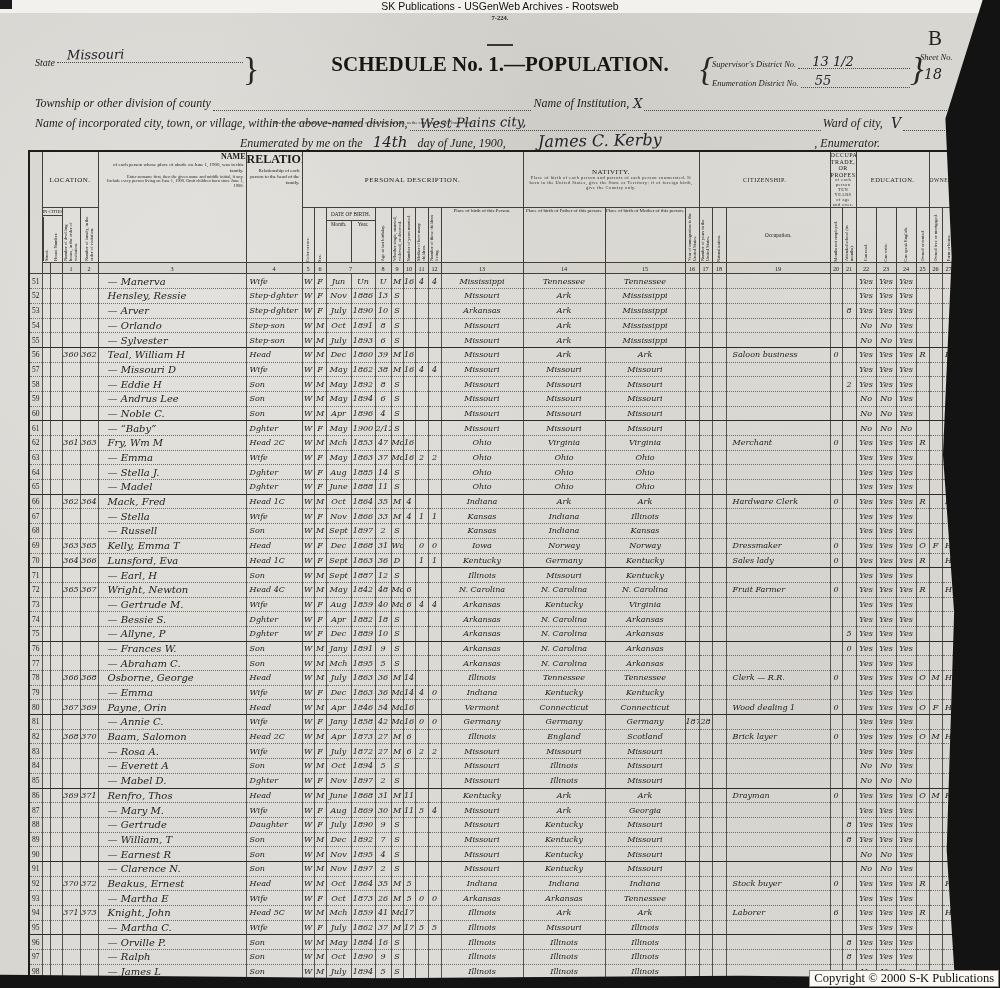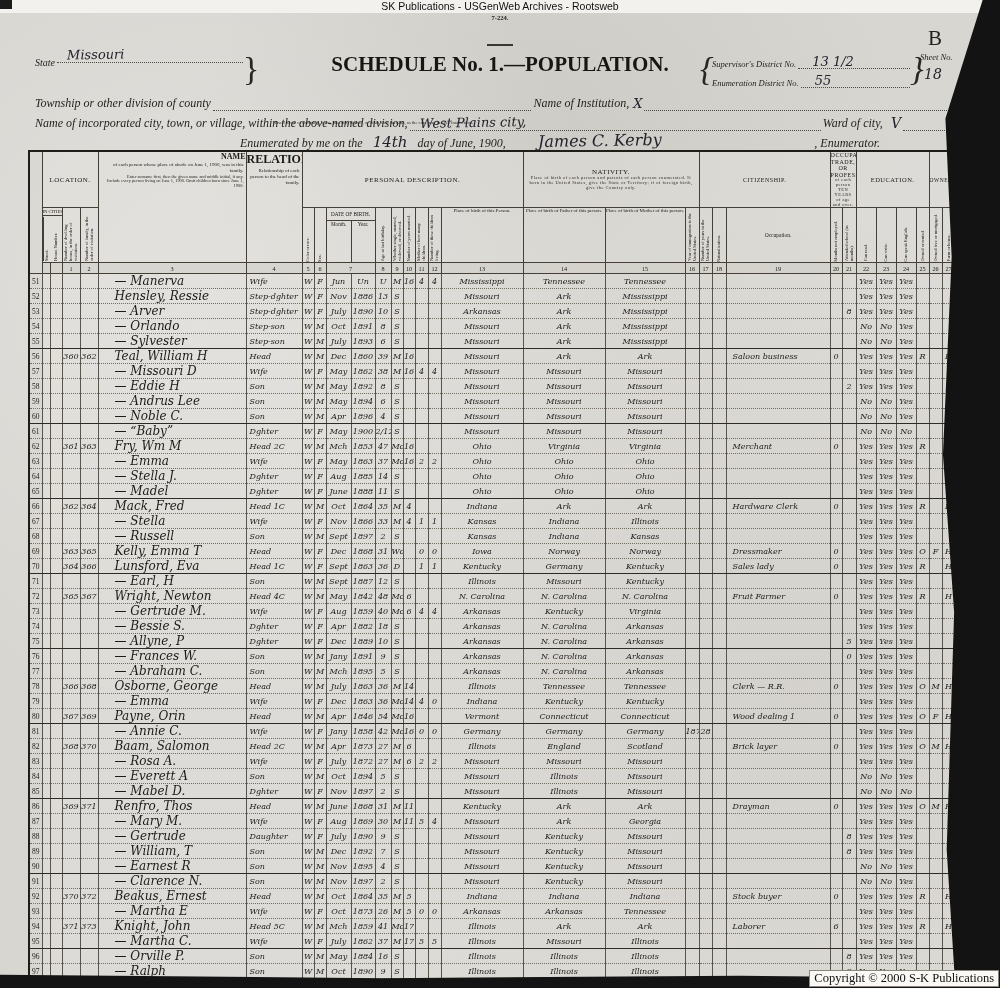--- a/index.html
+++ b/index.html
@@ -57,21 +57,21 @@
     max-height:48px;margin:1px auto;overflow:hidden;white-space:normal;text-align:left;}
   .ph{font-size:5px;white-space:normal;line-height:1.2;vertical-align:top;padding:3px 1px;text-align:center;}
   .dob{font-size:5.2px;height:10px;text-align:center;vertical-align:middle;}
   .dob2{font-size:5.2px;height:36px;vertical-align:top;text-align:center;padding-top:1px;}
   .r4 th{height:10px;font-size:6.2px;text-align:center;background:rgba(205,203,196,.5);}
   
   #census tbody td{height:13.7px;font-size:7.5px;text-align:center;border-top:1px dotted #6e6densa58;}
   #census tbody td{border-top:1px dotted #716b61;border-bottom:1px dotted #716b61;}
   #census tbody tr.grp td{border-bottom:1.5px solid #2e2a25;}
   #census tbody .hw{font-size:8px;}
-  #census tbody .nm{text-align:left;padding-left:16px;font-size:12px;}
+  #census tbody .nm{text-align:left;padding-left:9px;font-size:10px;}
   #census tbody .rl{text-align:left;padding-left:3px;}
   #census tbody .oc{text-align:left;padding-left:6px;}
   .rn{font-size:6.5px;color:#38342e;text-align:center;background:rgba(210,208,201,.4);}
   
   #census td:nth-child(2),#census td:nth-child(6),#census td:nth-child(7),#census td:nth-child(8),
   #census td:nth-child(17),#census td:nth-child(20),#census td:nth-child(23),#census td:nth-child(25),
   #census td:nth-child(29),#census td:nth-child(33){border-left:1.6px solid #2e2a25;}
   
   .edge-right{position:absolute;top:0;right:0;width:62px;height:100%;background:#131313;z-index:5;
     clip-path:polygon(100% 0,100% 100%,28% 100%,14% 86%,26% 62%,8% 46%,22% 26%,12% 12%,72% 0);}

